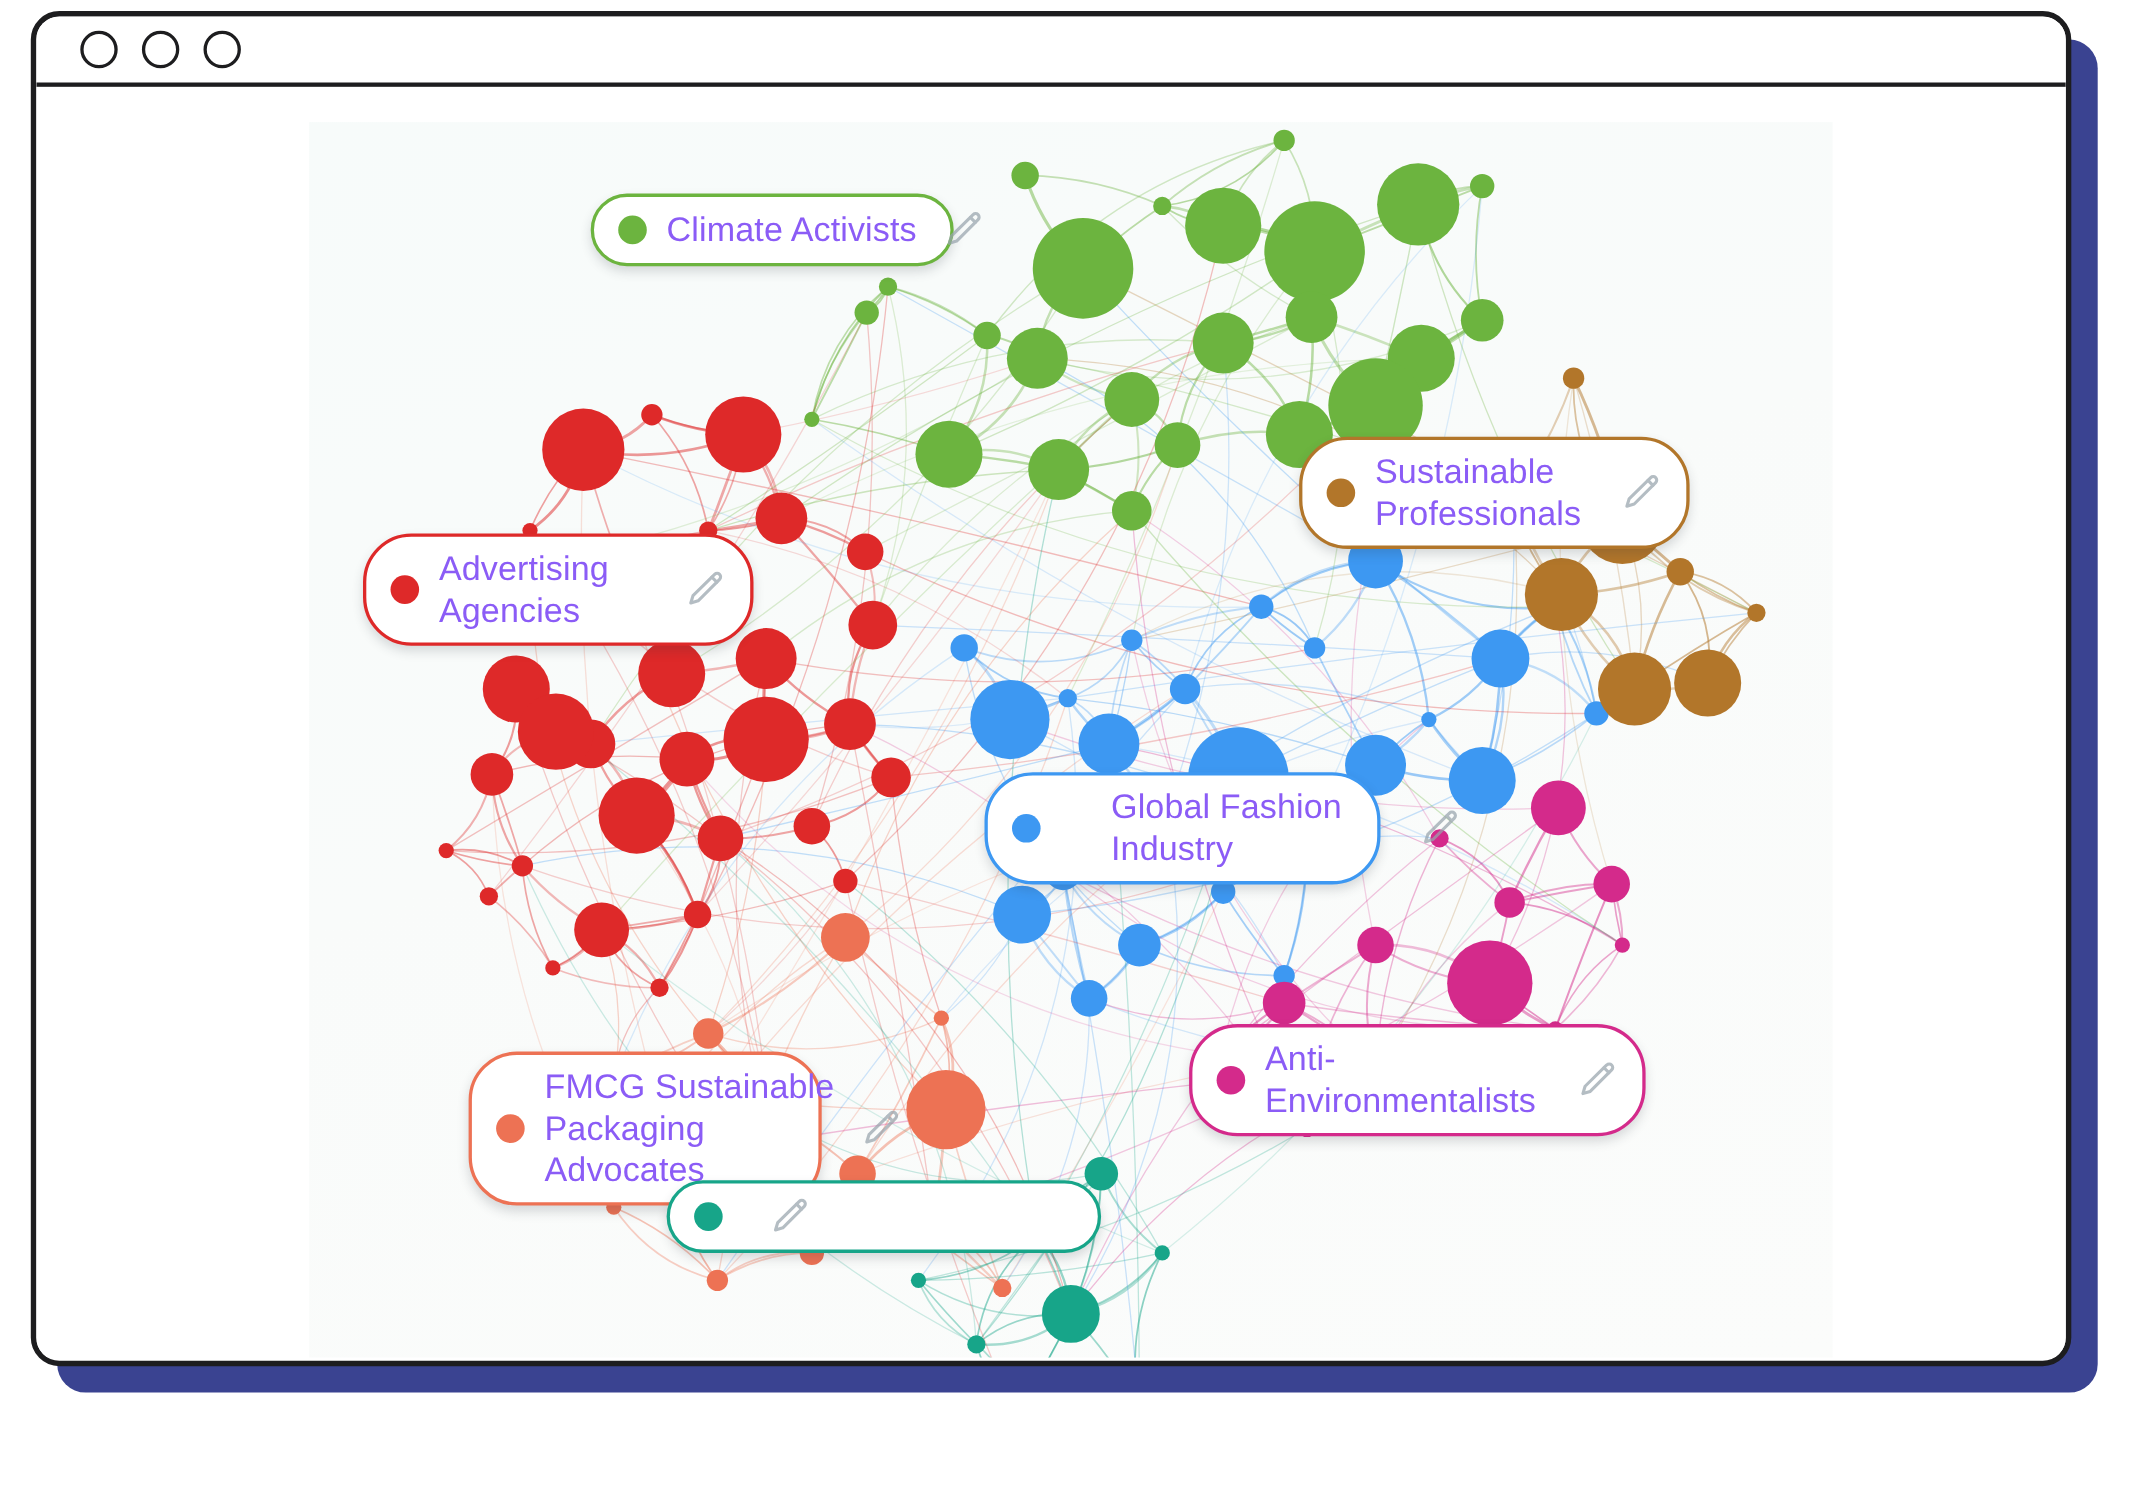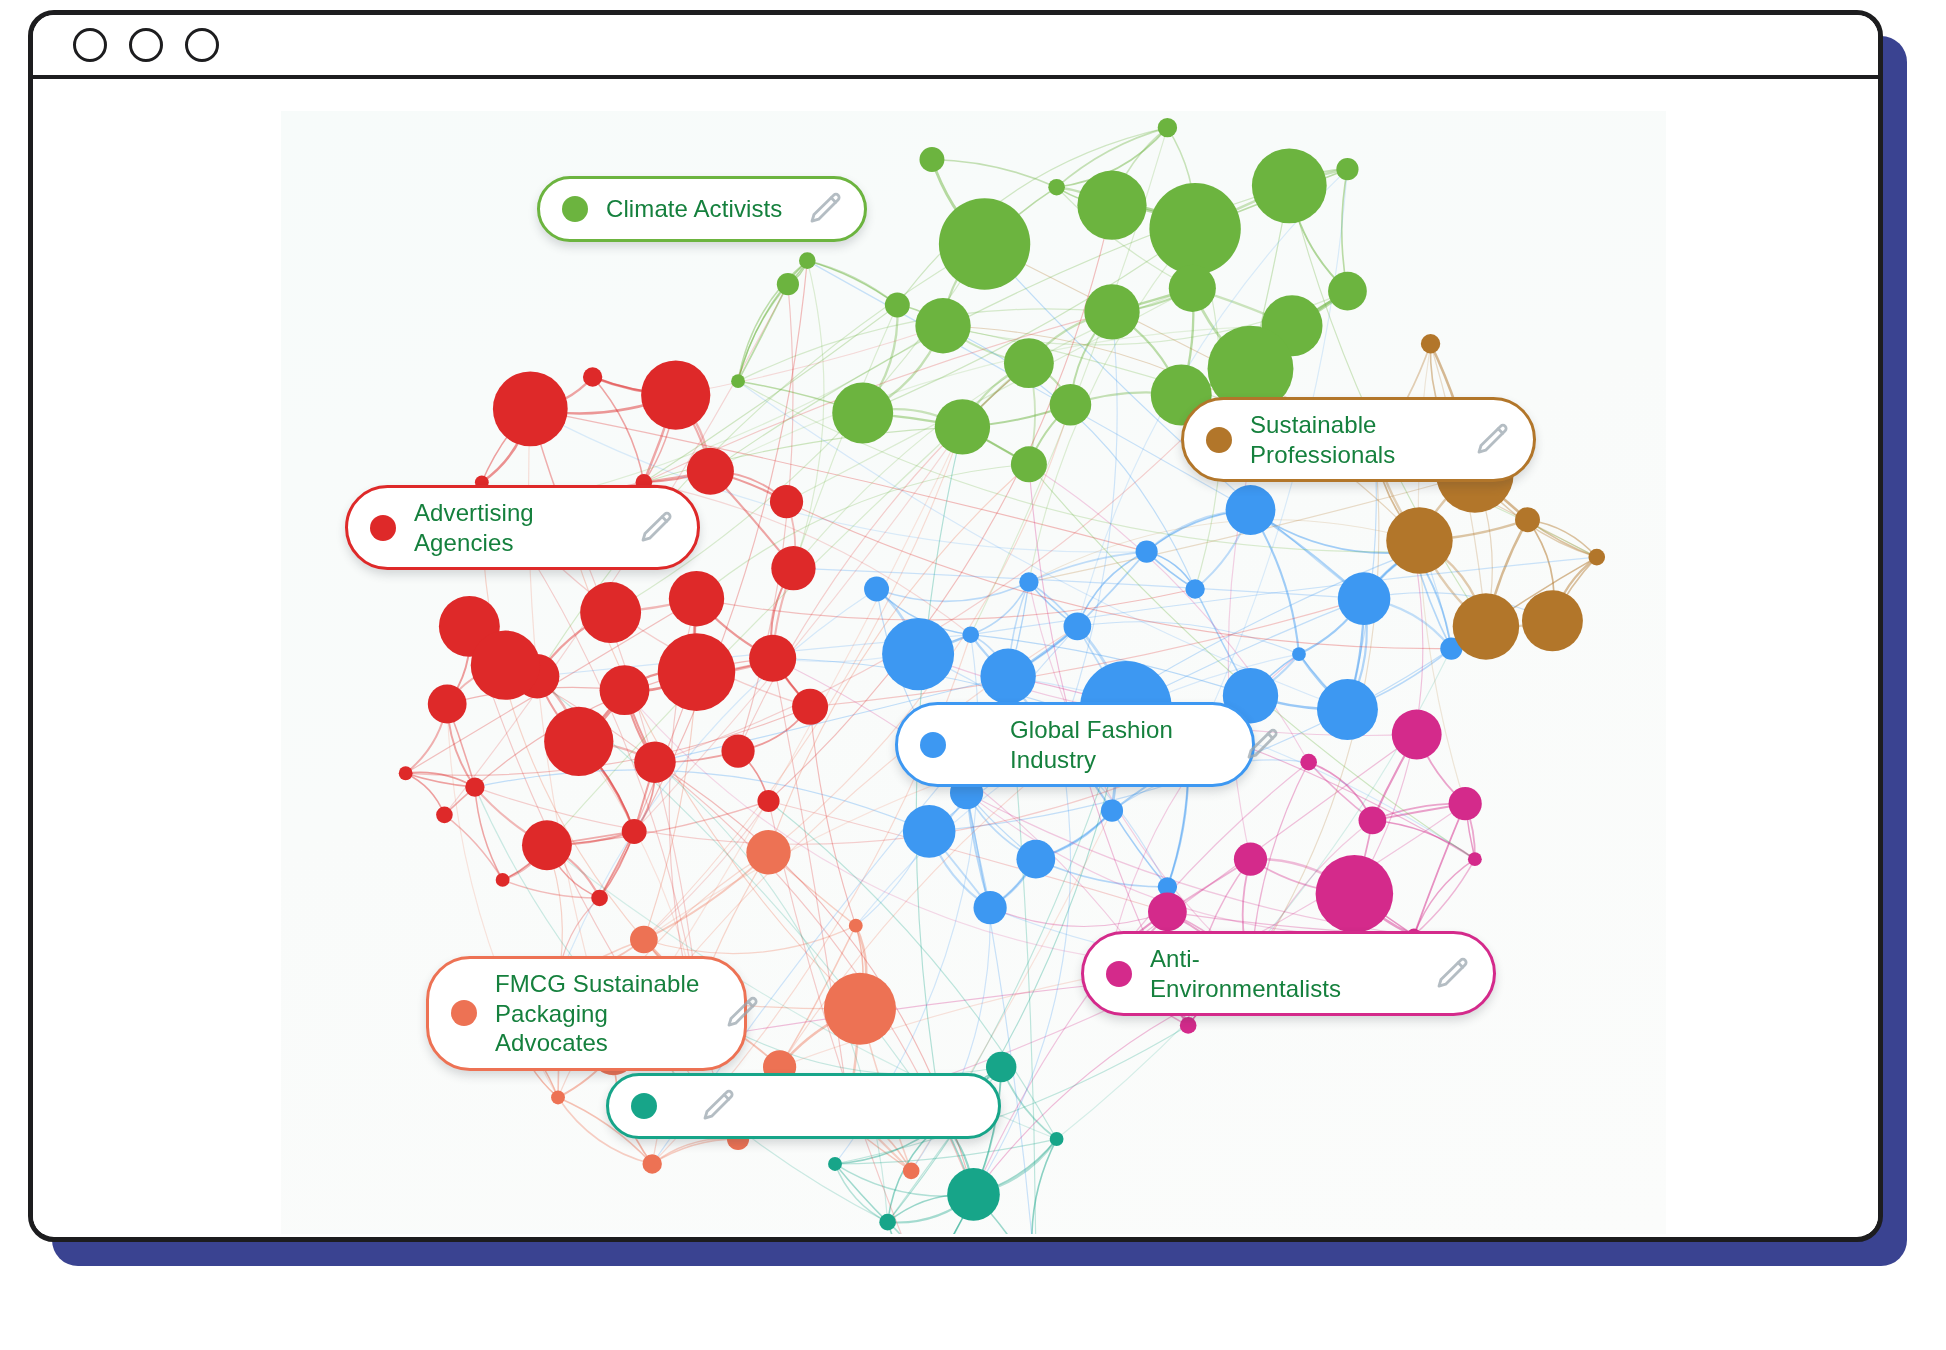--- a/index.html
+++ b/index.html
@@ -44,21 +44,21 @@
     border:3px solid #cfcfcf;
     padding:10px 20px 10px 22px;
     box-shadow:0 5px 10px rgba(40,50,60,.17);
     box-sizing:border-box;
     white-space:nowrap;
   }
   .pill .pill-dot{
     width:26px;height:26px;border-radius:50%;flex:0 0 auto;margin-right:18px;
   }
   .pill .pill-text{
-    font-size:24px;line-height:1.23;color:#15803d;
+    font-size:31px;line-height:1.23;color:#8b5cf6;
     letter-spacing:.1px;flex:1 1 auto;
   }
   .pill .pill-text .ln{display:block;}
   .pill .pencil{flex:0 0 auto;margin-left:24px;width:40px;height:40px;opacity:.72;}
 </style>
 </head>
 <body>
 
 <div id="stage">
 
@@ -674,21 +674,21 @@
               <span class="pill-dot" style="background: rgb(178, 118, 42);"></span>
               <span class="pill-text">
                 <span class="ln">Sustainable</span>
                 <span class="ln">Professionals</span>
               </span>
               <span class="pencil"><svg viewBox="0 0 24 24" fill="none" stroke="#98a4ad" stroke-width="1.7" stroke-linecap="round" stroke-linejoin="round">
                   <path d="M16.6 3.7a1.9 1.9 0 0 1 2.7 2.7L7.6 18.1 3.6 19.3l1.2-4z"></path>
                   <path d="M15.1 5.2 17.8 7.9"></path>
                 </svg></span>
             </div>
-            <div class="pill" style="left: 64px; top: 374px; width: 355px; border-color: rgb(222, 41, 41); justify-content: space-between;">
+            <div class="pill" style="left: 49px; top: 374px; width: 355px; border-color: rgb(222, 41, 41); justify-content: space-between;">
               <span class="pill-dot" style="background: rgb(222, 41, 41);"></span>
               <span class="pill-text">
                 <span class="ln">Advertising</span>
                 <span class="ln">Agencies</span>
               </span>
               <span class="pencil"><svg viewBox="0 0 24 24" fill="none" stroke="#98a4ad" stroke-width="1.7" stroke-linecap="round" stroke-linejoin="round">
                   <path d="M16.6 3.7a1.9 1.9 0 0 1 2.7 2.7L7.6 18.1 3.6 19.3l1.2-4z"></path>
                   <path d="M15.1 5.2 17.8 7.9"></path>
                 </svg></span>
             </div>

